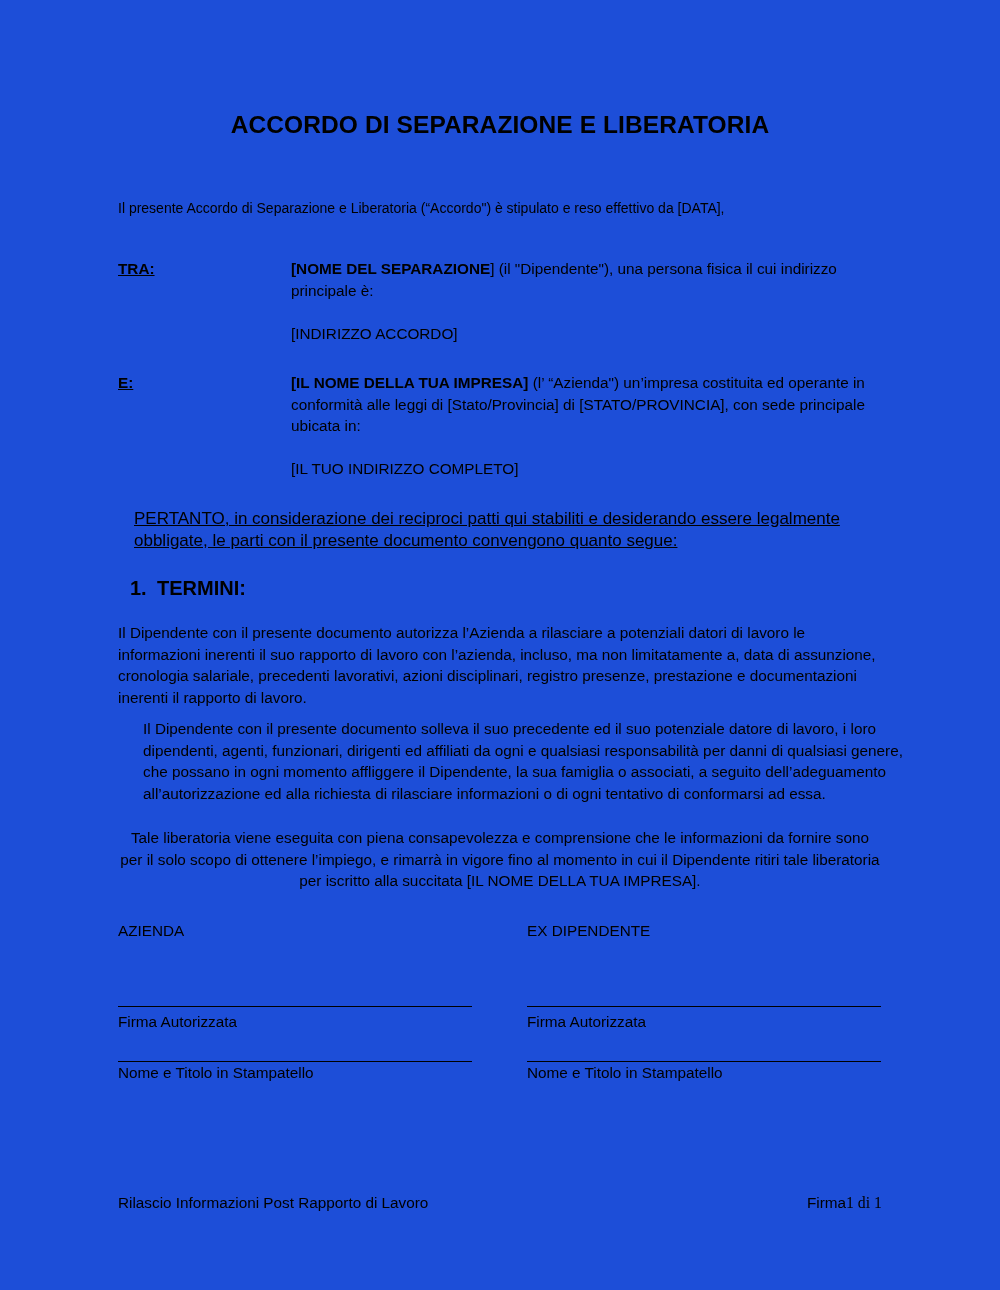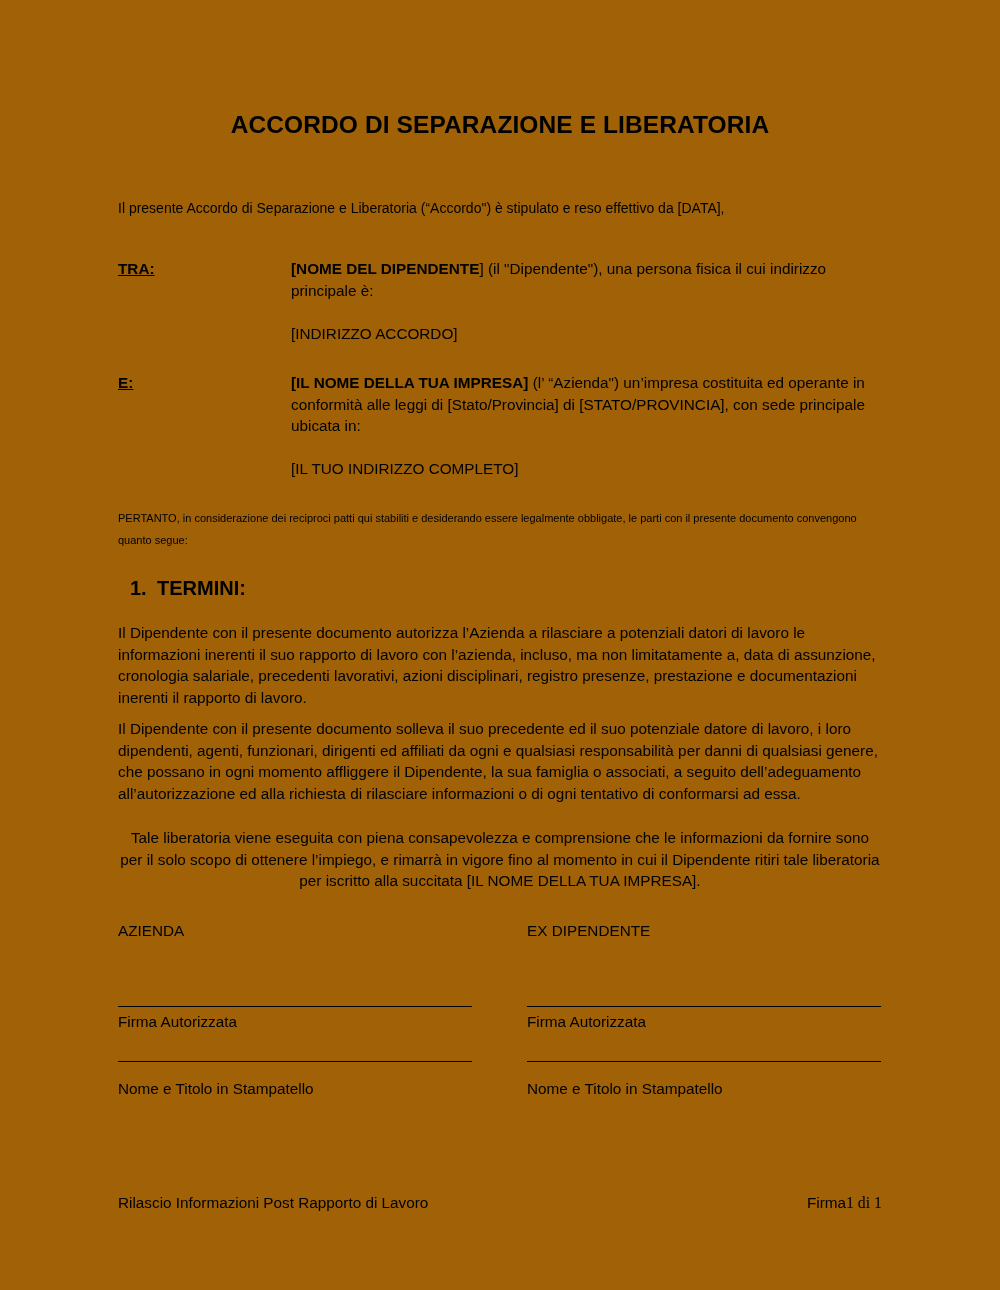--- a/index.html
+++ b/index.html
@@ -16,21 +16,21 @@
     color: #000000;
     -webkit-font-smoothing: antialiased;
   }
 
   .page {
     position: absolute;
     left: 0;
     top: 0;
     width: 1000px;
     height: 1290px;
-    background: #a16207;
+    background: #1d4ed8;
     overflow: hidden;
   }
 
   
   .content {
     position: absolute;
     left: 118px;
     top: 0;
     width: 764px;
   }
@@ -86,25 +86,26 @@
   .party-body p {
     margin: 0;
     padding: 0;
   }
   .party-body .addr {
     margin-top: 21.5px;
   }
 
   .recital {
     position: absolute;
-    left: 0;
+    left: 16px;
     top: 508px;
     width: 764px;
-    font-size: 11px;
+    font-size: 17px;
     line-height: 21.5px;
+    text-decoration: underline;
   }
 
   .clause-heading {
     position: absolute;
     left: 12px;
     top: 578px;
     width: 764px;
     font-size: 20px;
     font-weight: bold;
     line-height: 21px;
@@ -116,21 +117,21 @@
 
   .body-para {
     position: absolute;
     left: 0;
     width: 764px;
     font-size: 15.3px;
     line-height: 21.7px;
     margin: 0;
   }
   .para-1 { top: 622px; }
-  .para-2 { top: 718px; }
+  .para-2 { top: 718px; margin-left: 25px; }
   .para-3 { top: 827px; text-align: center; }
 
   
   .sig-block {
     position: absolute;
     left: 0;
     top: 920px;
     width: 764px;
     font-size: 15.3px;
     line-height: 21px;
@@ -159,21 +160,21 @@
   }
   .sig-rule-1 { top: 86px; }
   .sig-rule-2 { top: 141px; }
 
   .sig-caption {
     position: absolute;
     left: 0;
     white-space: nowrap;
   }
   .sig-caption-1 { top: 91px; }
-  .sig-caption-2 { top: 158px; text-align: right; }
+  .sig-caption-2 { top: 142px; text-align: right; }
 
   .footer {
     position: absolute;
     left: 0;
     top: 1192px;
     width: 764px;
     font-size: 15.3px;
     line-height: 21px;
   }
   .footer-left {
@@ -201,21 +202,21 @@
 <div class="page">
   <div class="content">
 
     <h1 class="doc-title">ACCORDO DI SEPARAZIONE E LIBERATORIA</h1>
 
     <div class="intro">Il presente Accordo di Separazione e Liberatoria (“Accordo") è stipulato e reso effettivo da [DATA],</div>
 
     <div class="party party-tra">
       <div class="party-label">TRA:</div>
       <div class="party-body">
-        <p><b>[NOME DEL DIPENDENTE</b><span>] (il "Dipendente"), una persona fisica il cui indirizzo principale è:</span></p>
+        <p><b>[NOME DEL SEPARAZIONE</b><span>] (il "Dipendente"), una persona fisica il cui indirizzo principale è:</span></p>
         <p class="addr">[INDIRIZZO ACCORDO]</p>
       </div>
     </div>
 
     <div class="party party-e">
       <div class="party-label">E:</div>
       <div class="party-body">
         <p><b>[IL NOME DELLA TUA IMPRESA]</b><span> (l’ “Azienda") un’impresa costituita ed operante in conformità alle leggi di [Stato/Provincia] di [STATO/PROVINCIA], con sede principale ubicata in:</span></p>
         <p class="addr">[IL TUO INDIRIZZO COMPLETO]</p>
       </div>

